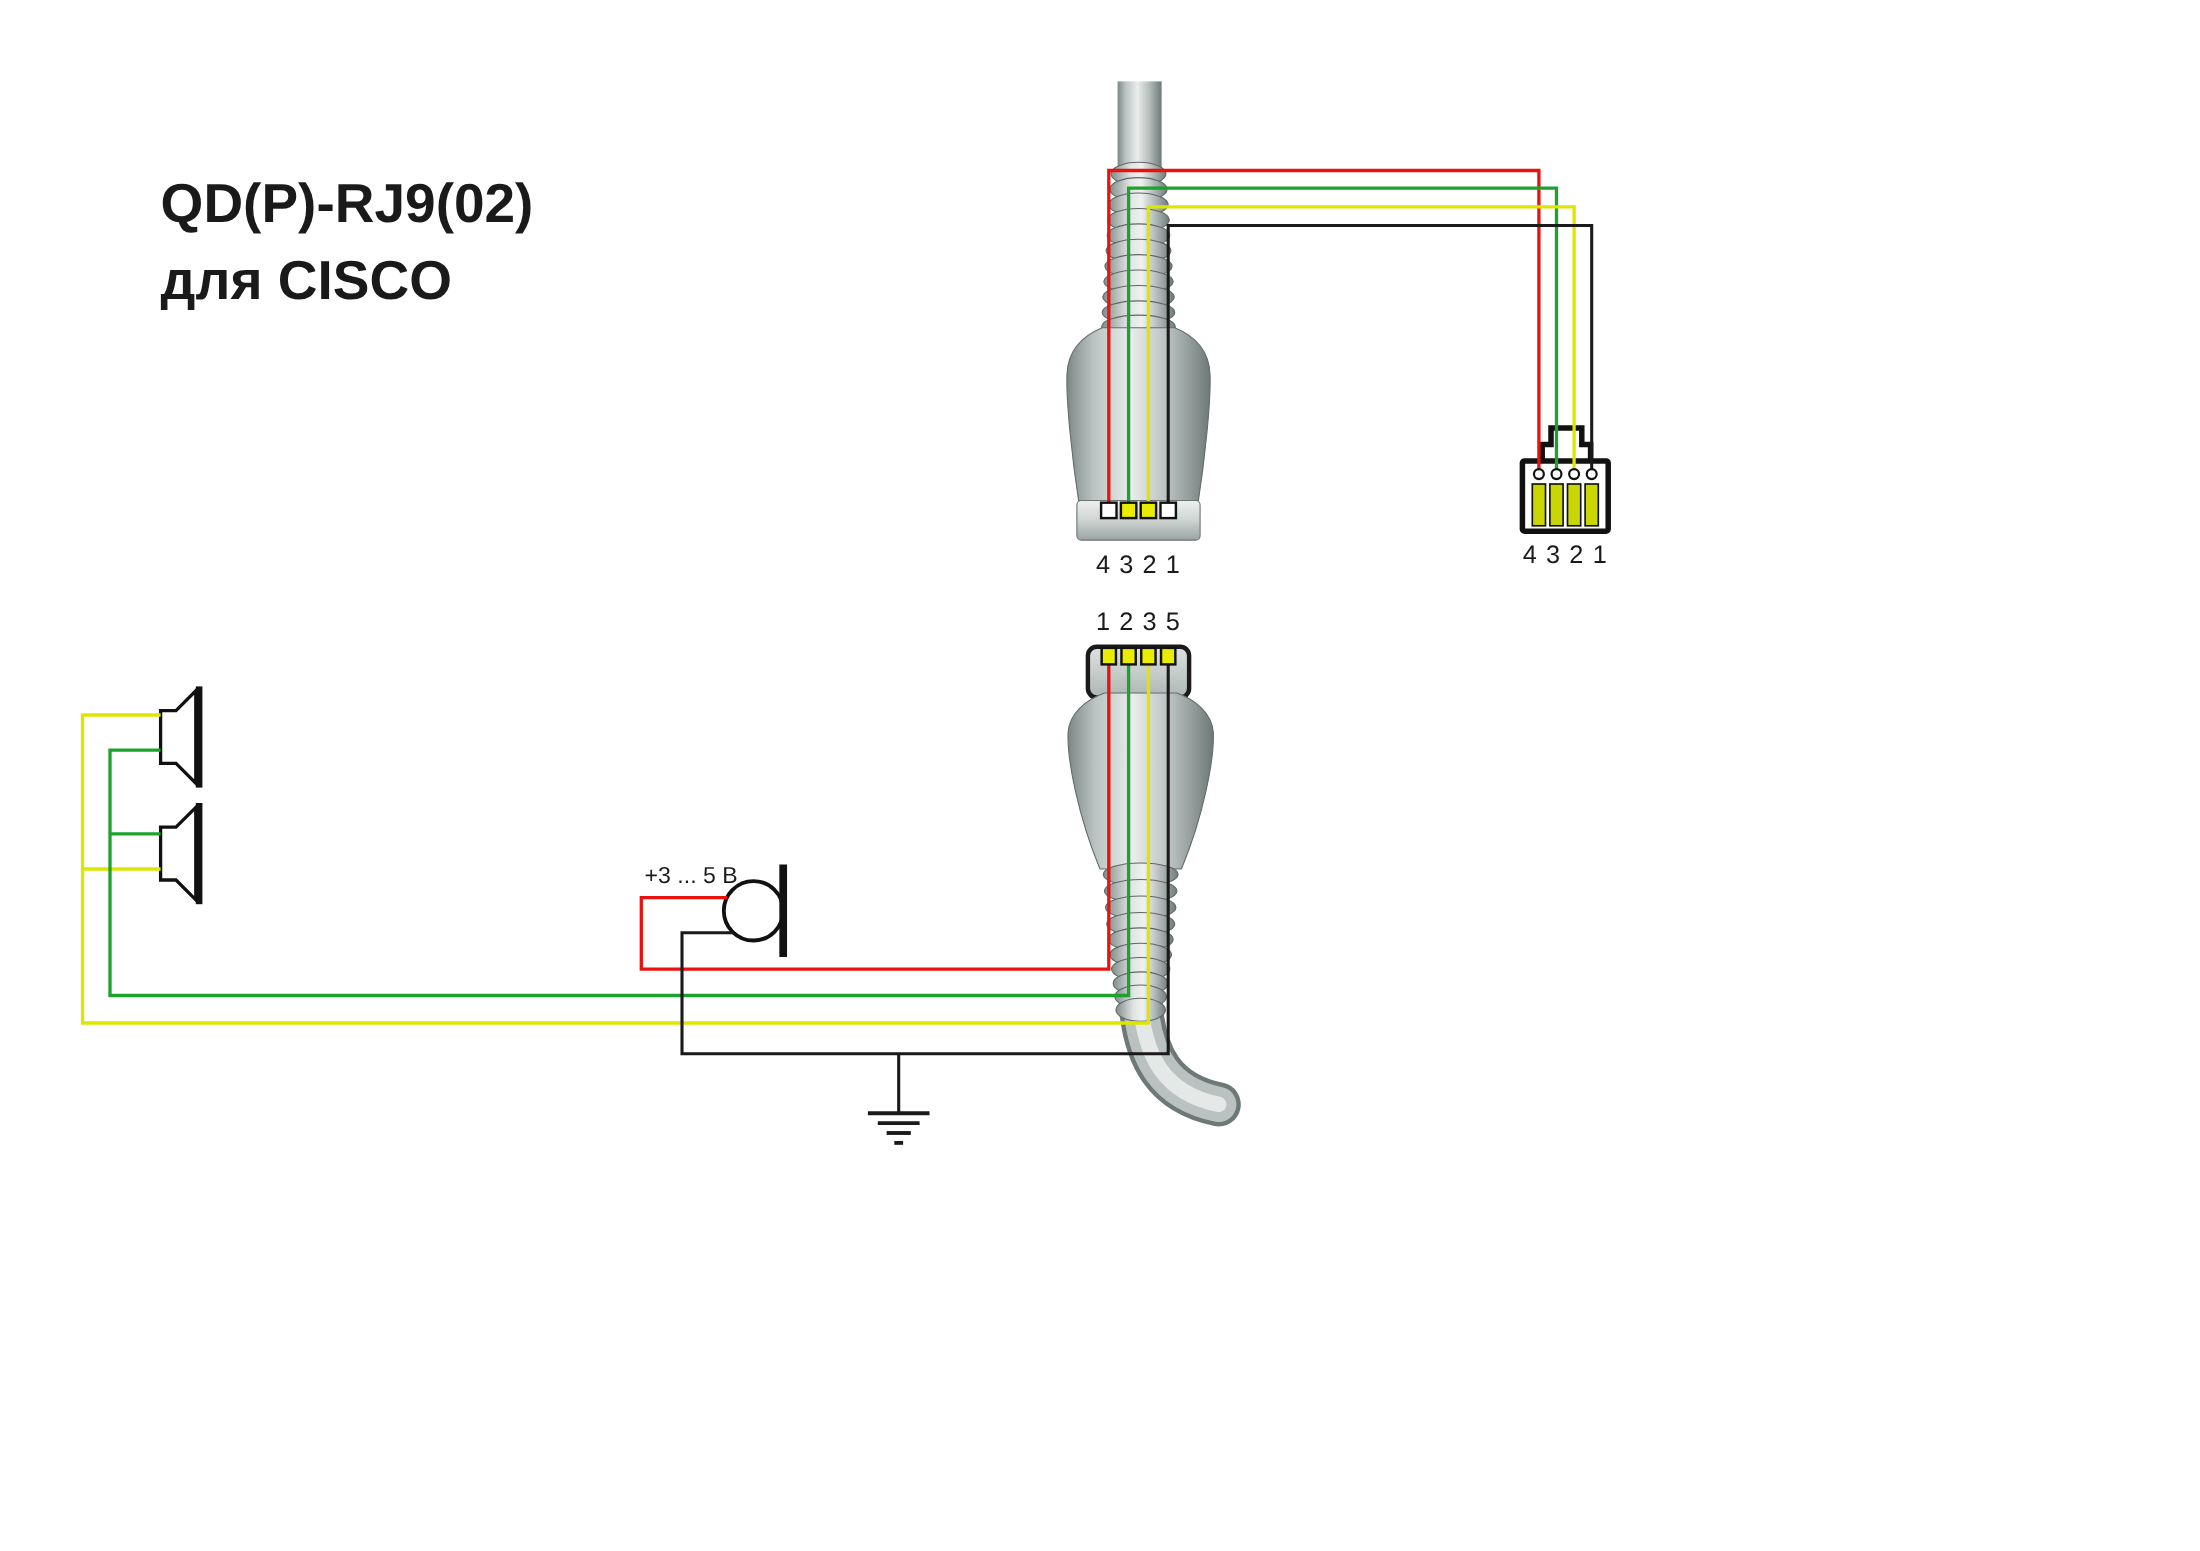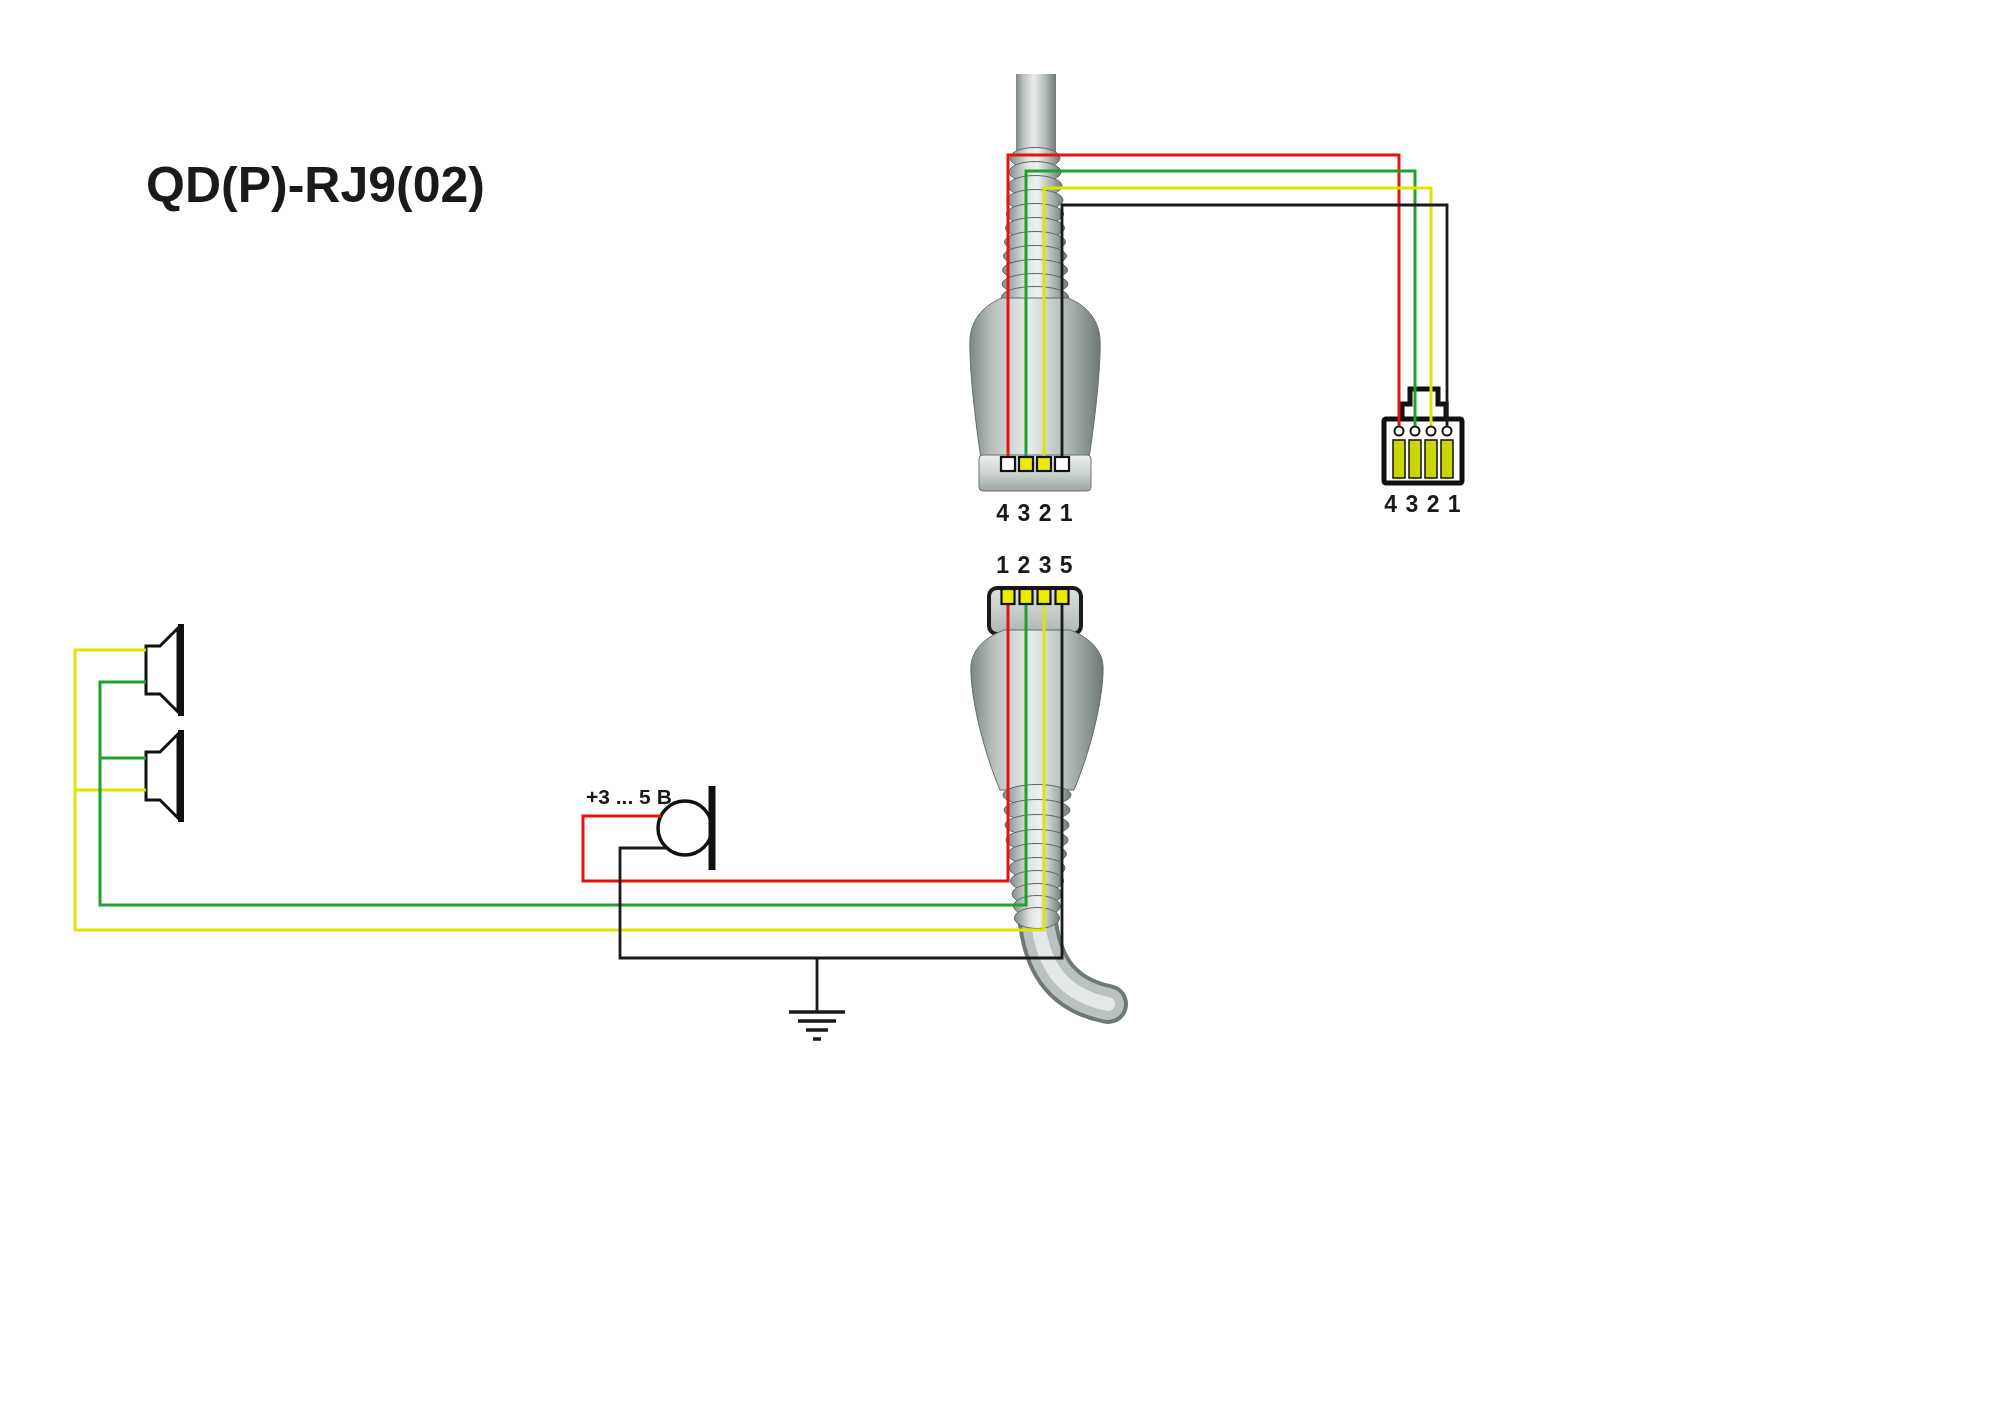--- a/index.html
+++ b/index.html
@@ -7,21 +7,21 @@
     position:relative; width:2000px; height:1410px; background:#ffffff;
     font-family:"Liberation Sans", sans-serif; overflow:hidden;
   }
   .diagram-svg { position:absolute; left:0; top:0; }
   .title {
     position:absolute; left:146px; top:150px;
     font-size:50px; line-height:70px; font-weight:700; color:#1a1a1a;
     letter-spacing:0px;
   }
   .label {
-    position:absolute; font-weight:700; color:#1a1a1a; white-space:pre;
+    position:absolute; font-weight:400; color:#1a1a1a; white-space:pre;
   }
   .pin-label { font-size:23px; text-align:center; width:150px; letter-spacing:1px; }
   .volt-label { font-size:21px; }
 </style>
 </head>
 <body>
 
 <div class="canvas">
 
   <svg class="diagram-svg" width="2000" height="1410" viewBox="0 0 2000 1410">
@@ -153,20 +153,21 @@
     <g stroke="#111111" stroke-width="2.2">
       <rect x="1001.5" y="589" width="13" height="15" fill="#eaed00"></rect>
       <rect x="1019.5" y="589" width="13" height="15" fill="#eaed00"></rect>
       <rect x="1037.5" y="589" width="13" height="15" fill="#eaed00"></rect>
       <rect x="1055.5" y="589" width="13" height="15" fill="#eaed00"></rect>
     </g>
   </svg>
 
   <div class="title">
     <div>QD(P)-RJ9(02)</div>
+    <div>для CISCO</div>
   </div>
 
   <div class="label pin-label" style="left:960px; top:500px;">4 3 2 1</div>
 
   <div class="label pin-label" style="left:960px; top:552px;">1 2 3 5</div>
 
   <div class="label pin-label" style="left:1348px; top:491px;">4 3 2 1</div>
 
   <div class="label volt-label" style="left:556px; top:785px;margin-left:30px;">+3 ... 5 В</div>
 

